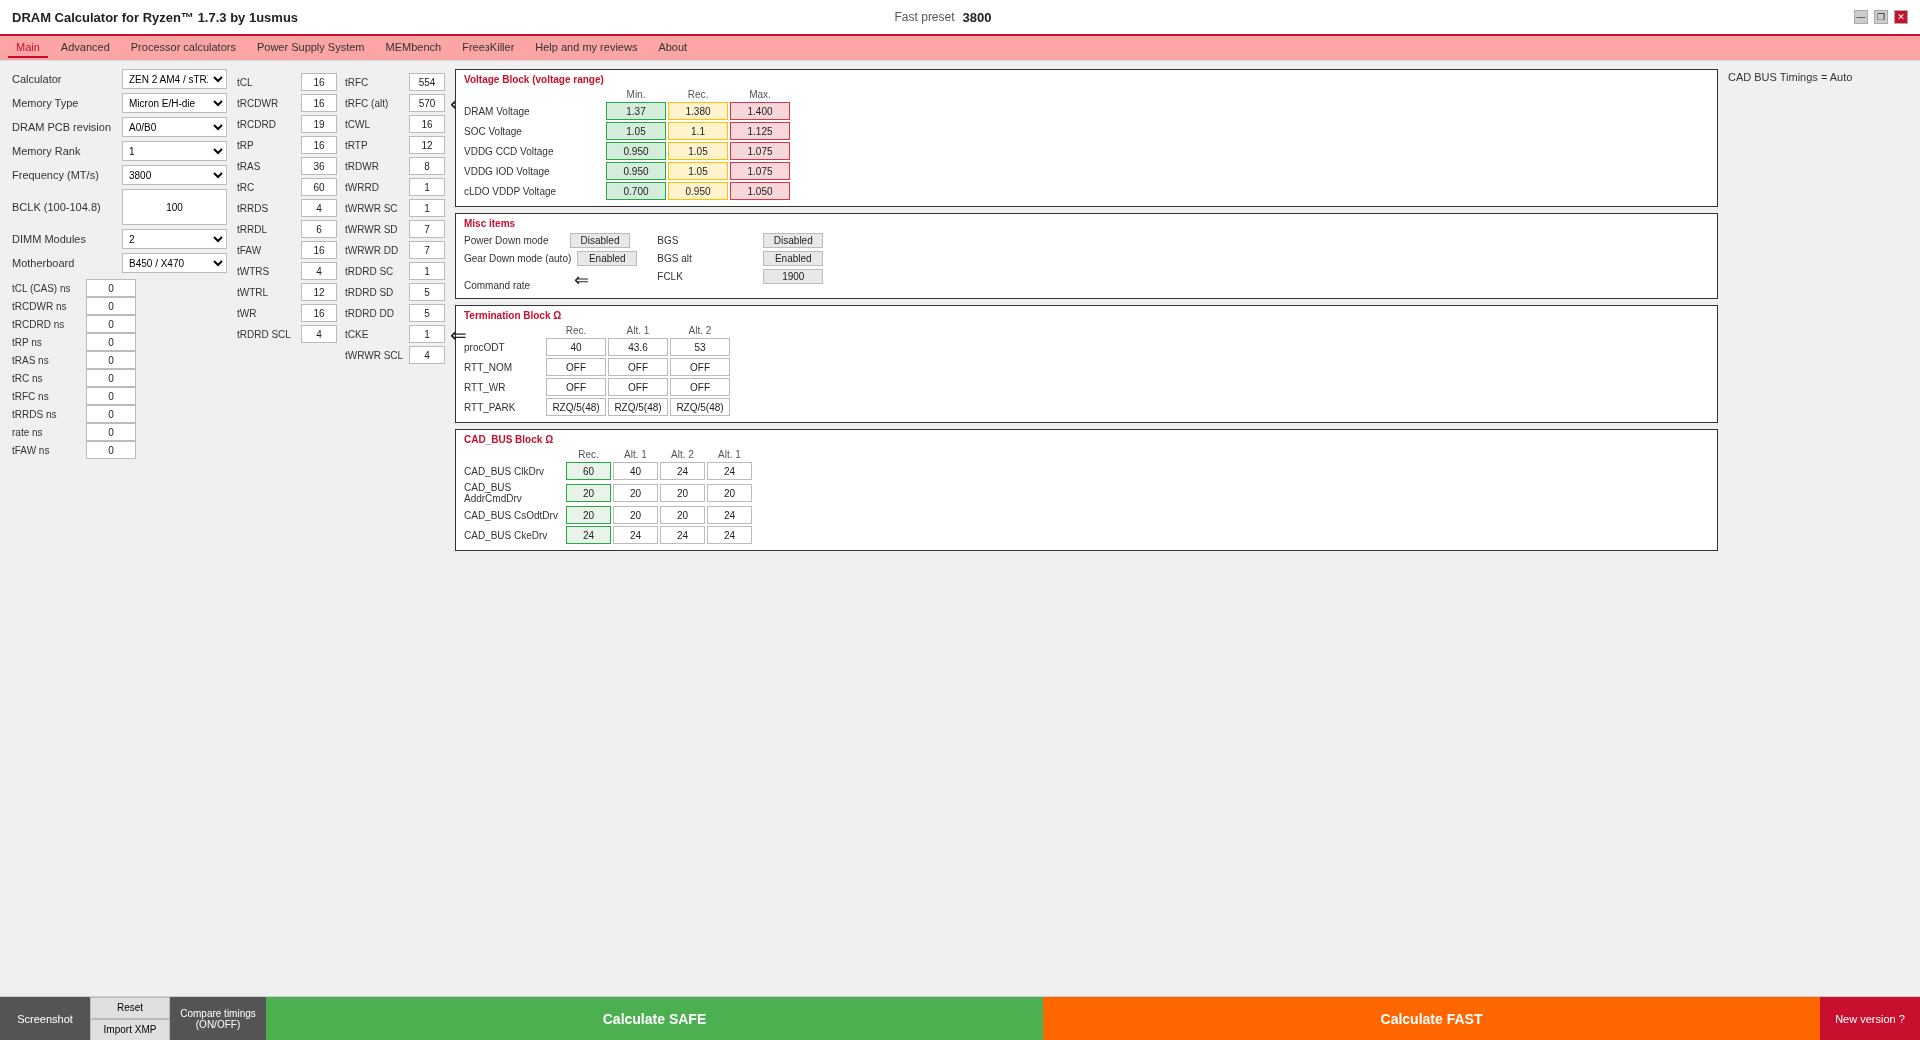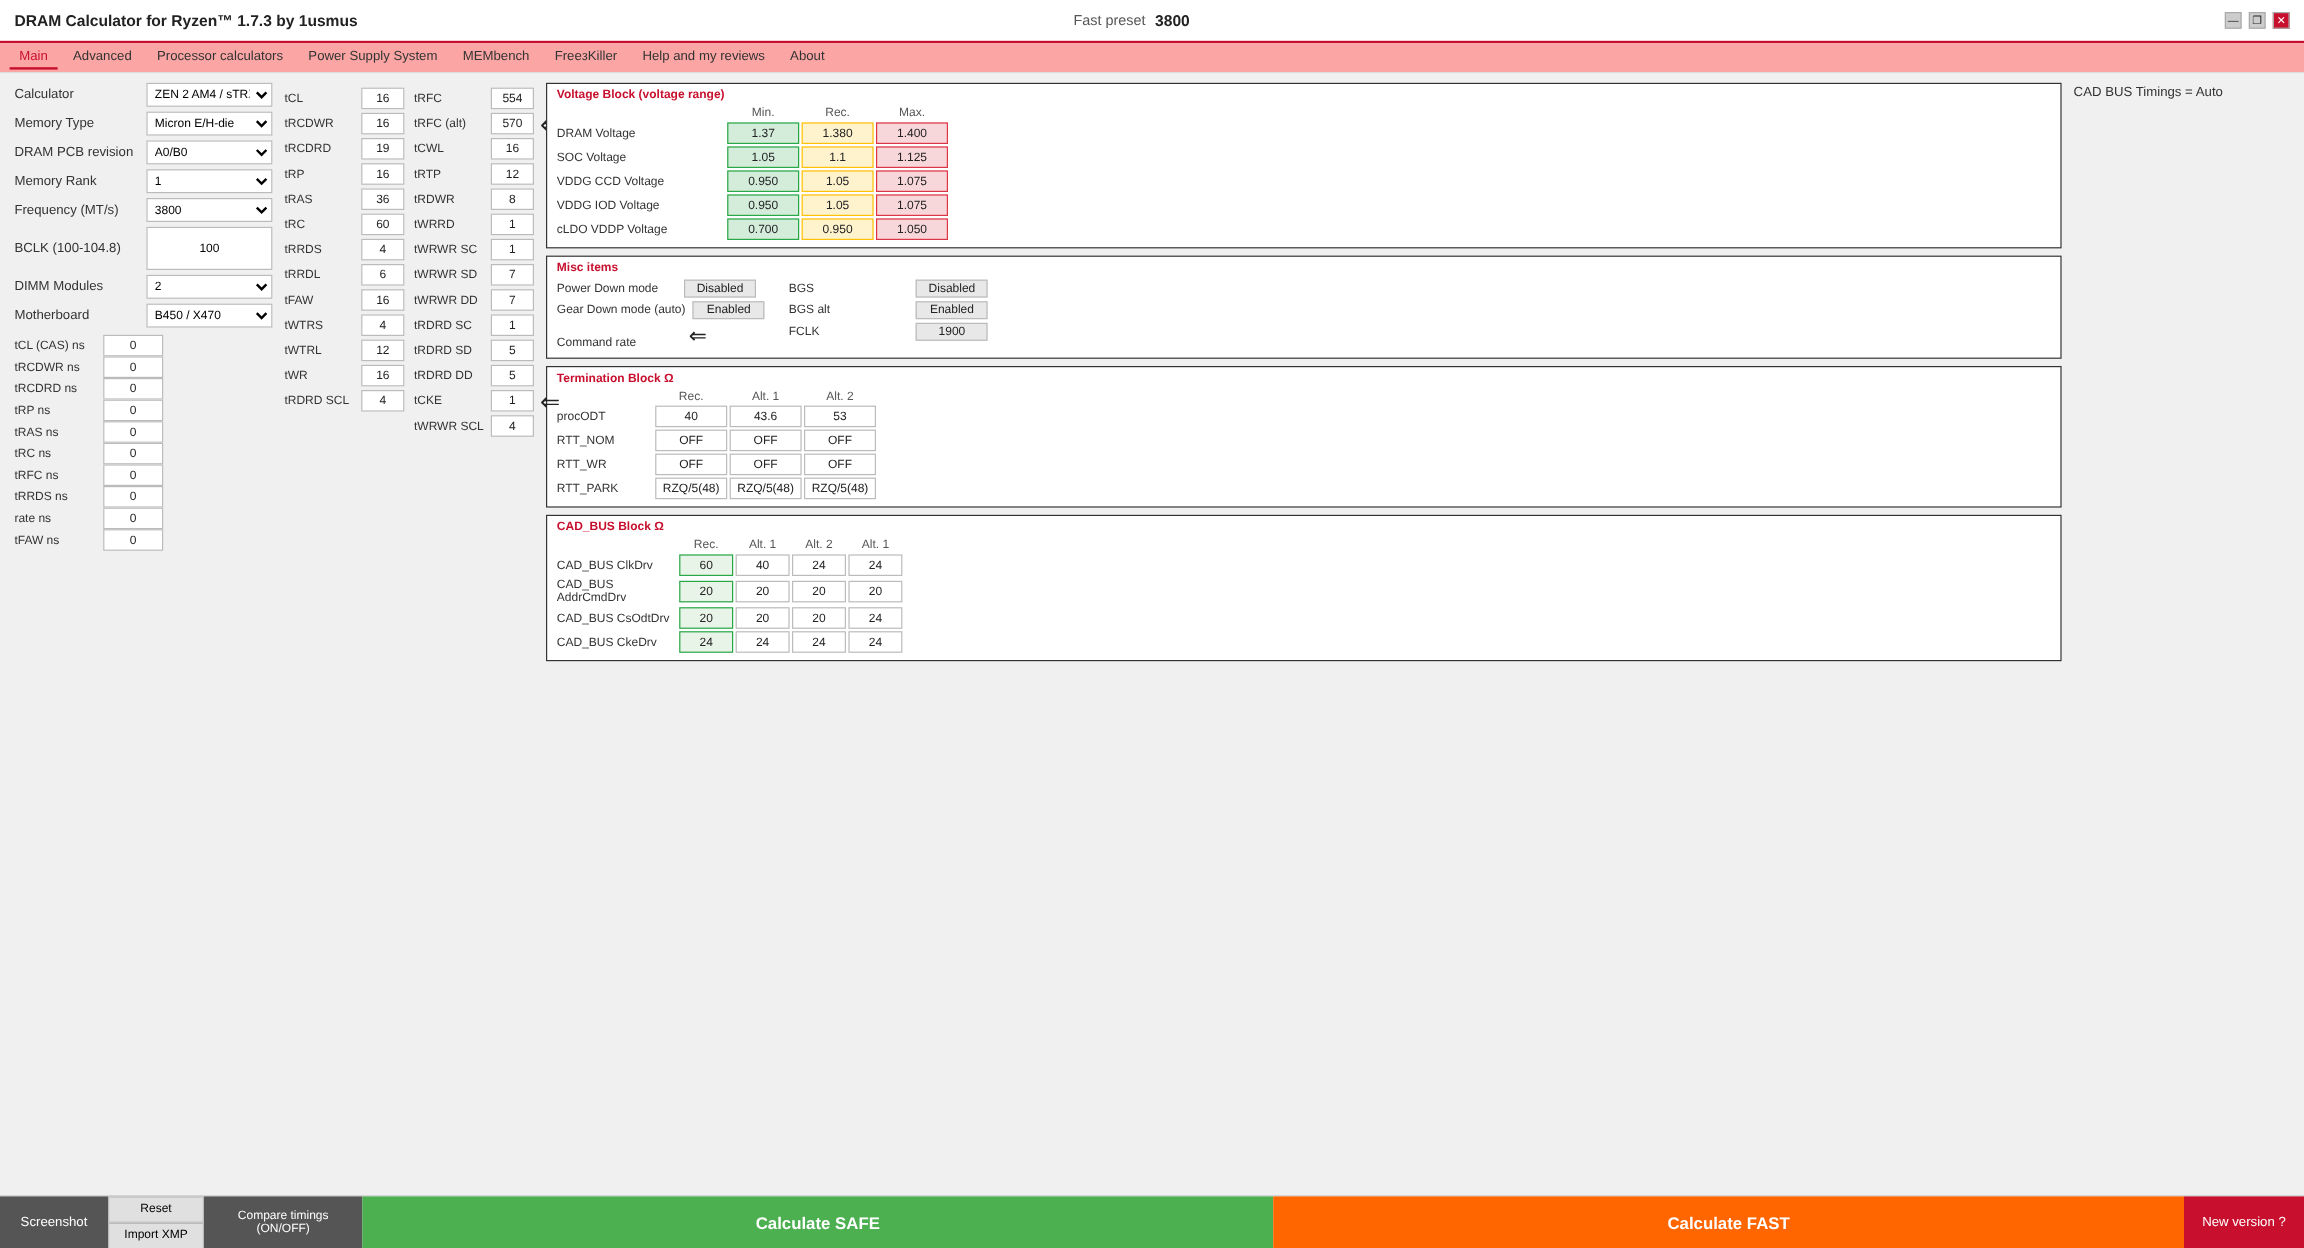--- a/index.html
+++ b/index.html
@@ -227,21 +227,21 @@
     }
     .btn-import {
       width: 80px;
       height: 22px;
       background: #e0e0e0;
       border: 1px solid #bbb;
       font-size: 10px;
       cursor: pointer;
     }
     .btn-compare {
-      width: 132px;
+      width: 96px;
       height: 44px;
       background: #555;
       color: #fff;
       border: none;
       font-size: 10px;
       cursor: pointer;
       text-align: center;
     }
     .btn-safe {
       flex: 1;

